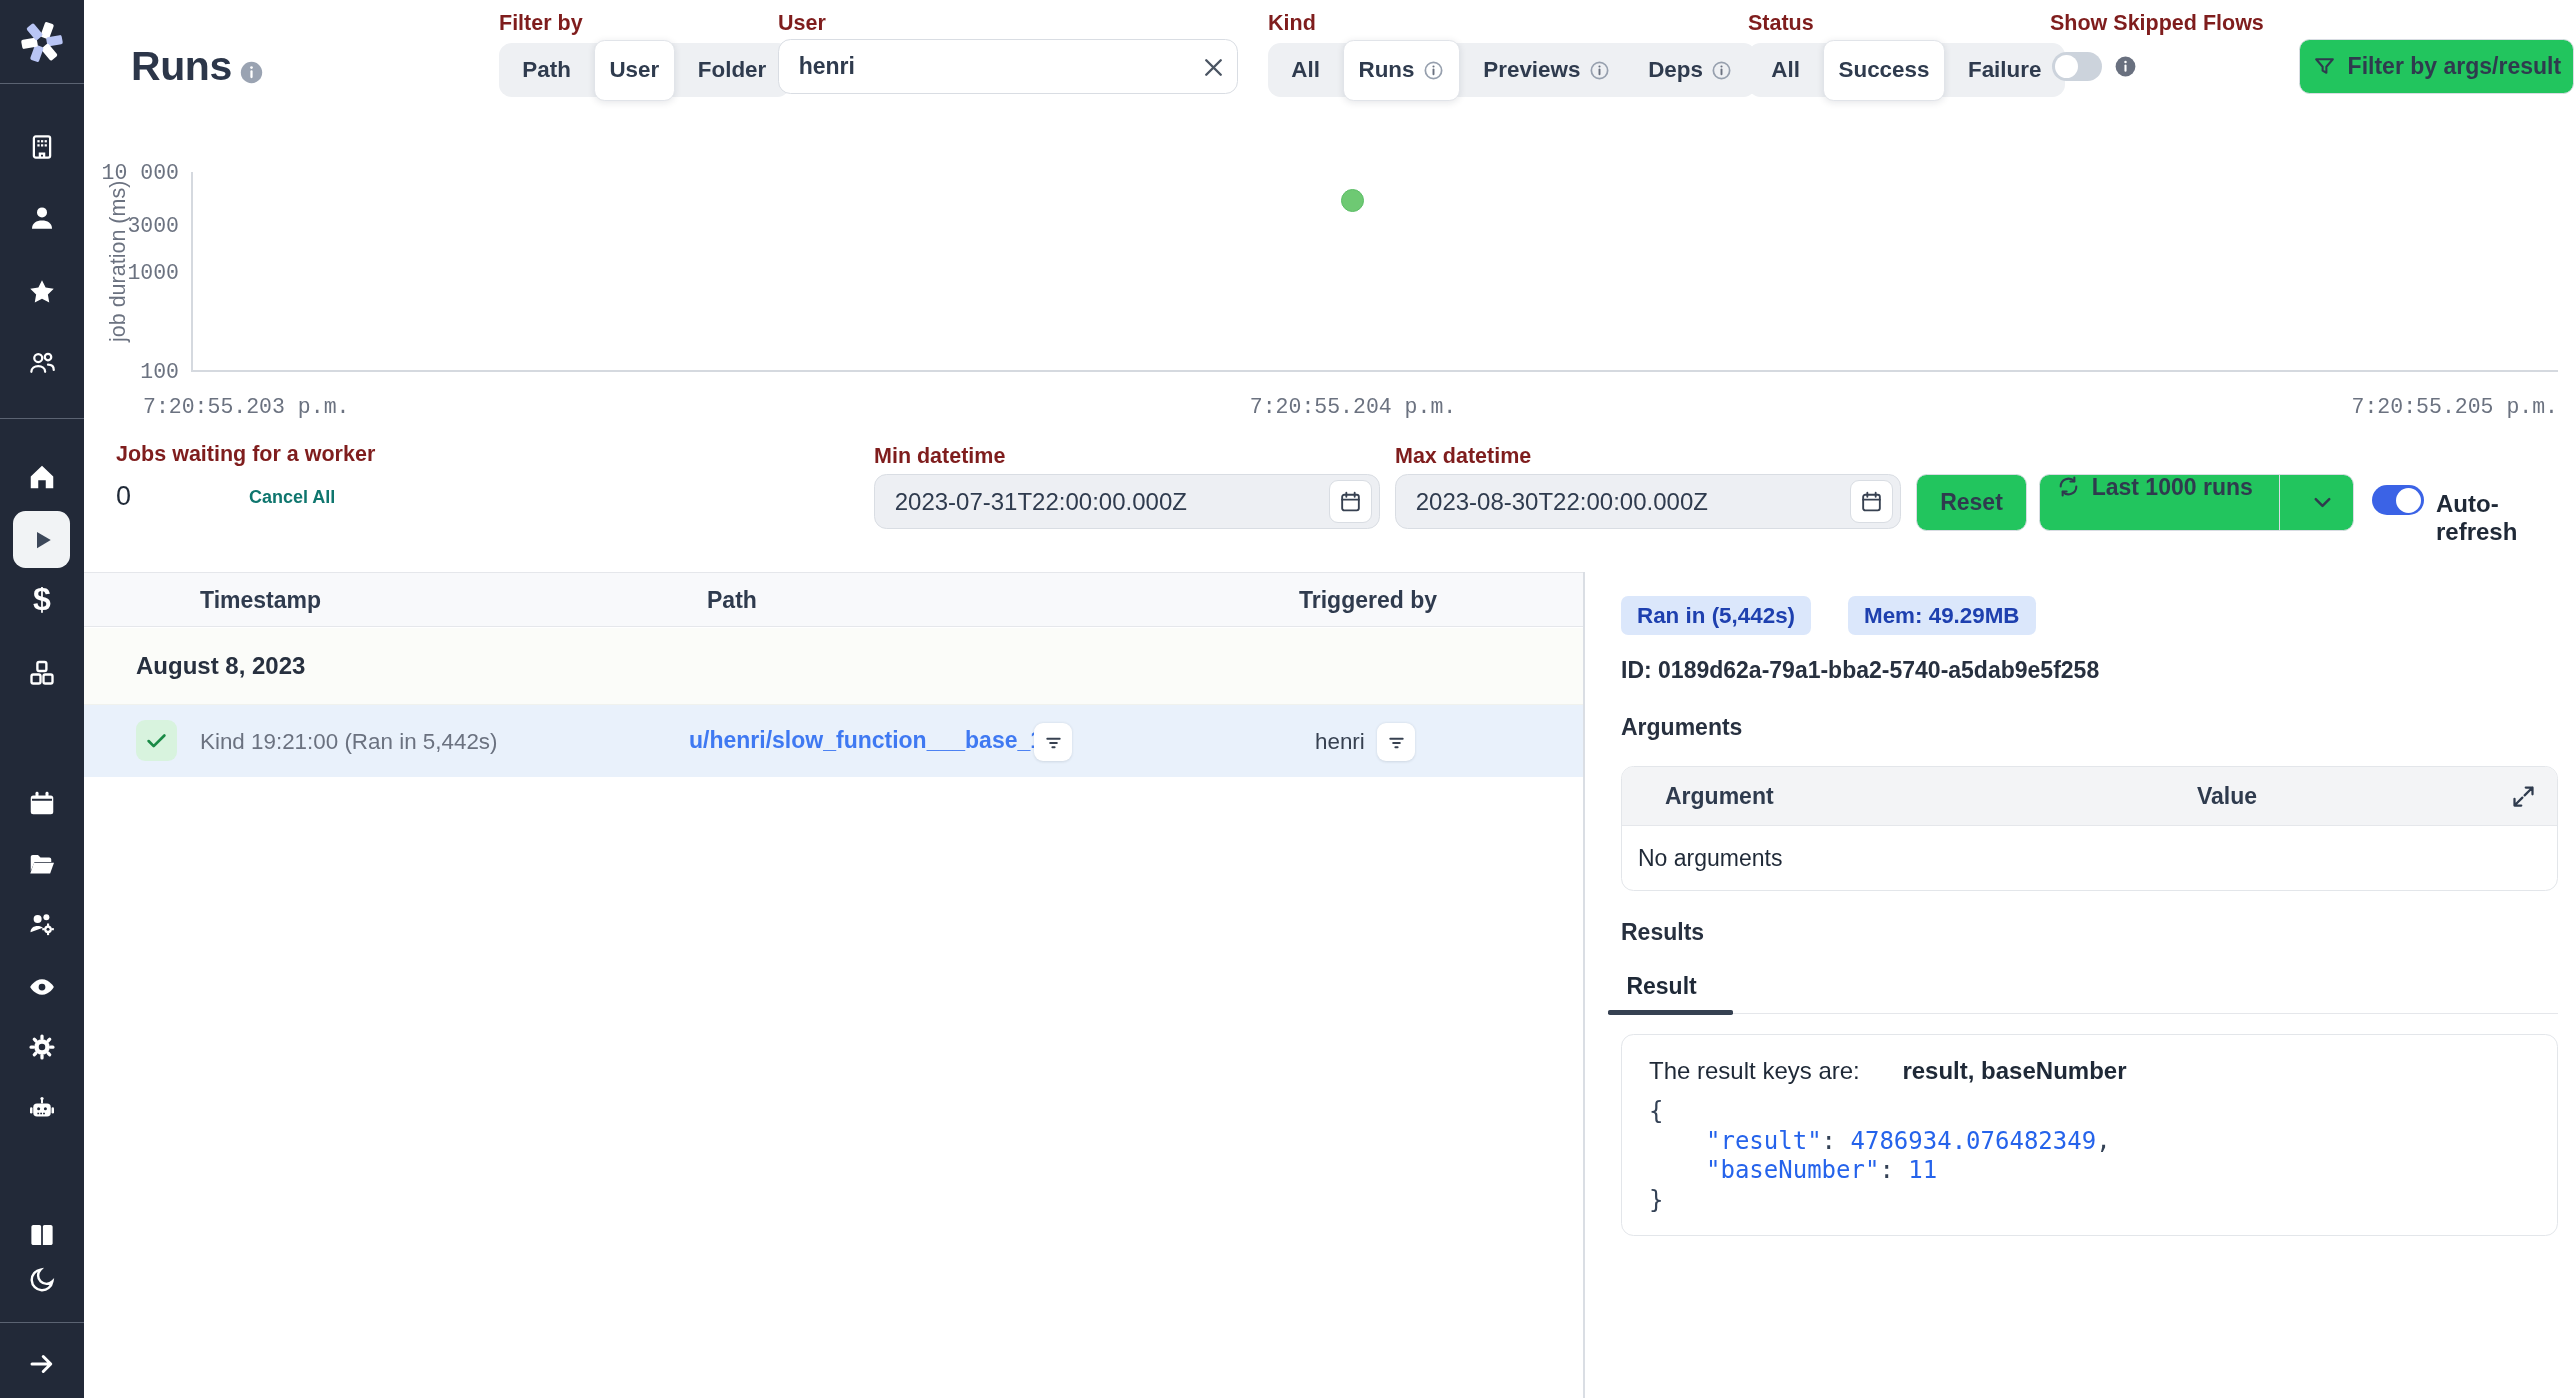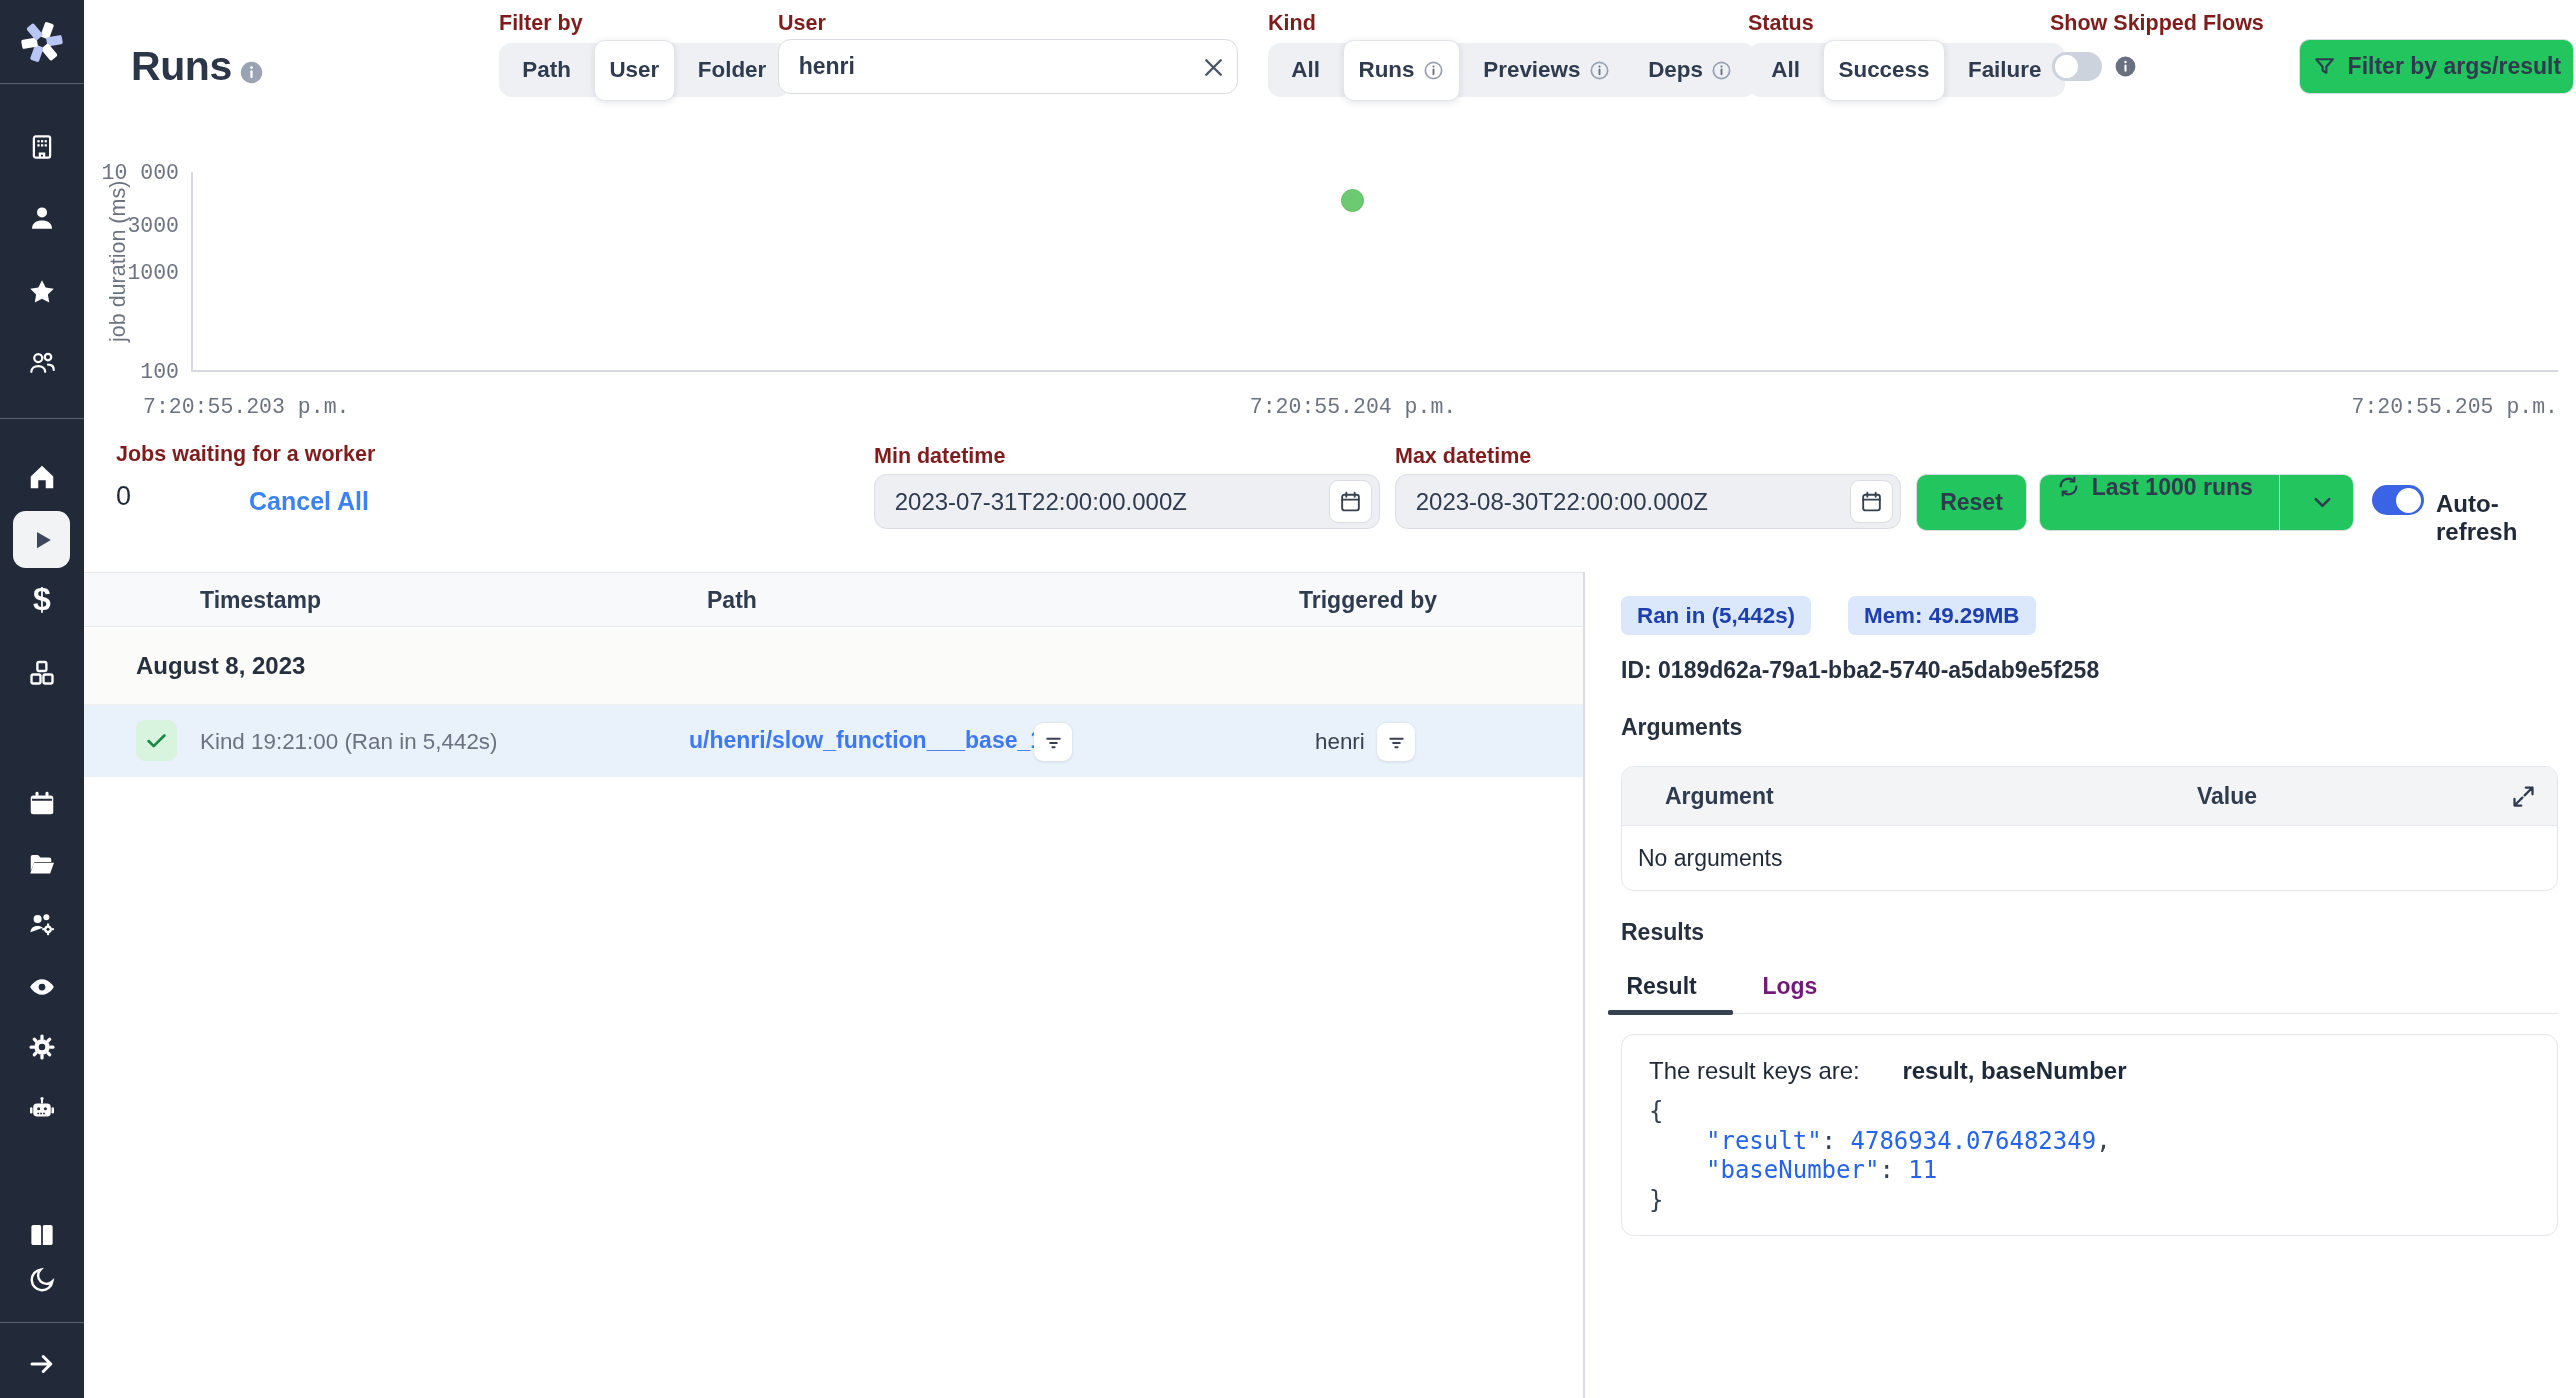--- a/index.html
+++ b/index.html
@@ -48,21 +48,21 @@
   .filter-chip { position:absolute; width:38px; height:38px; background:#fff; border-radius:9px; display:flex; align-items:center; justify-content:center; box-shadow:0 0.9px 2.7px rgba(20,30,50,.12); }
   #v-divider { position:absolute; left:1583px; top:572px; width:1.8px; height:826px; background:#dadee4; }
 
   
   .badge { position:absolute; height:39px; background:#dbe7fb; border-radius:7.2px; display:flex; align-items:center; padding:0 16px; font-size:22.4px; font-weight:700; color:#1e40af; }
   .panel-h { position:absolute; font-size:23px; font-weight:700; color:#27303f; }
   #args-card { position:absolute; left:1621px; top:766px; width:937px; height:125px; border:1.8px solid #e3e6ea; border-radius:12.5px; background:#fff; overflow:hidden; }
   #args-card .card-head { position:relative; height:59px; background:#f3f4f6; border-bottom:0.9px solid #e5e7eb; }
   #args-card .col-h { position:absolute; top:0; height:59px; display:flex; align-items:center; font-size:23px; font-weight:600; color:#2f3b4e;text-align:center; }
   #args-card .card-body { position:relative; height:64px; display:flex; align-items:center; padding-left:16px; font-size:23px; color:#1f2937; }
-  #tabs { position:absolute; left:1621px; top:973px; width:937px; height:41px; border-bottom:1.8px solid #e5e7eb; display:flex; gap:55px; }
+  #tabs { position:absolute; left:1621px; top:973px; width:937px; height:41px; border-bottom:1.8px solid #e5e7eb; display:flex; gap:55px;flex-direction:column; }
   .tab { font-size:23px; padding:0 5.4px; }
   .tab.active { color:#1f2937; font-weight:600; }
   .tab.idle { color:#701a75; font-weight:700; }
   #tab-underline { position:absolute; left:1608px; top:1010px; width:125px; height:4.5px; background:#364152; border-radius:1.8px; }
   #result-box { position:absolute; left:1621px; top:1034px; width:937px; height:202px; border:1.8px solid #e3e6ea; border-radius:12.5px; background:#fff; padding:21.5px 27px; }
   .res-summary { font-size:24px; color:#1f2937; }
   .res-summary b { font-weight:700;margin-left:36px; }
   .json { margin-top:12.5px; font-family:"DejaVu Sans Mono", monospace; font-size:24px; line-height:29.5px; color:#334155; }
   .json .ln { white-space:pre; }
   .json .ind { padding-left:57px; }
@@ -317,21 +317,21 @@
   <div class="tick" style="left:0; top:360px; width:179px; text-align:right">100</div>
   <div class="axis-line" style="left:191px; top:172px; width:1.8px; height:200px"></div>
   <div class="axis-line" style="left:191px; top:370px; width:2367px; height:1.8px"></div>
   <div class="dot" style="left:1341px; top:189px"></div>
   <div class="tick" style="left:143px; top:395px">7:20:55.203 p.m.</div>
   <div class="tick" style="left:1174px; top:395px; width:358px; text-align:center">7:20:55.204 p.m.</div>
   <div class="tick" style="left:2200px; top:395px; width:358px; text-align:right">7:20:55.205 p.m.</div>
 
   <div class="ctl-label" style="left:116px; top:442px">Jobs waiting for a worker</div>
   <div class="abs" style="left:116px; top:481px; font-size:27px; color:#1f2937">0</div>
-  <div class="abs" style="left:249px; top:487px; font-size:25px; font-weight:700; color:#3b82f6">Cancel All</div>
+  <div class="abs" style="left:249px; top:487px; font-size:18px; font-weight:700; color:#0f766e">Cancel All</div>
 
   <div class="ctl-label" style="left:874px; top:444px">Min datetime</div>
   <div class="dtinput" style="left:874px; top:474px; width:506px">
     <span>2023-07-31T22:00:00.000Z</span>
     <span class="calbtn">
       <svg width="25" height="25" viewBox="0 0 24 24">
           <rect x="4" y="5.5" width="16" height="15" rx="2" stroke="#374151" stroke-width="1.8" fill="none"></rect>
           <path d="M8 3.5v4M16 3.5v4M4 10.2h16" stroke="#374151" stroke-width="1.8" fill="none" stroke-linecap="round"></path>
         </svg>
     </span>

